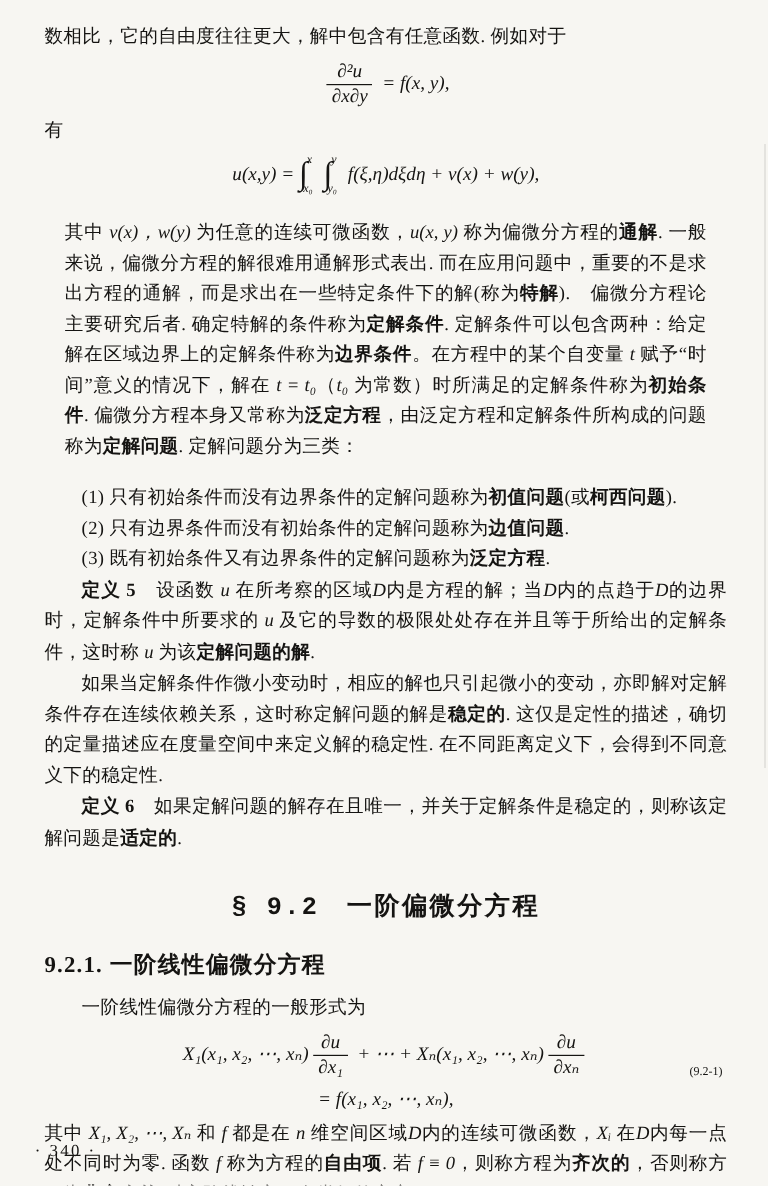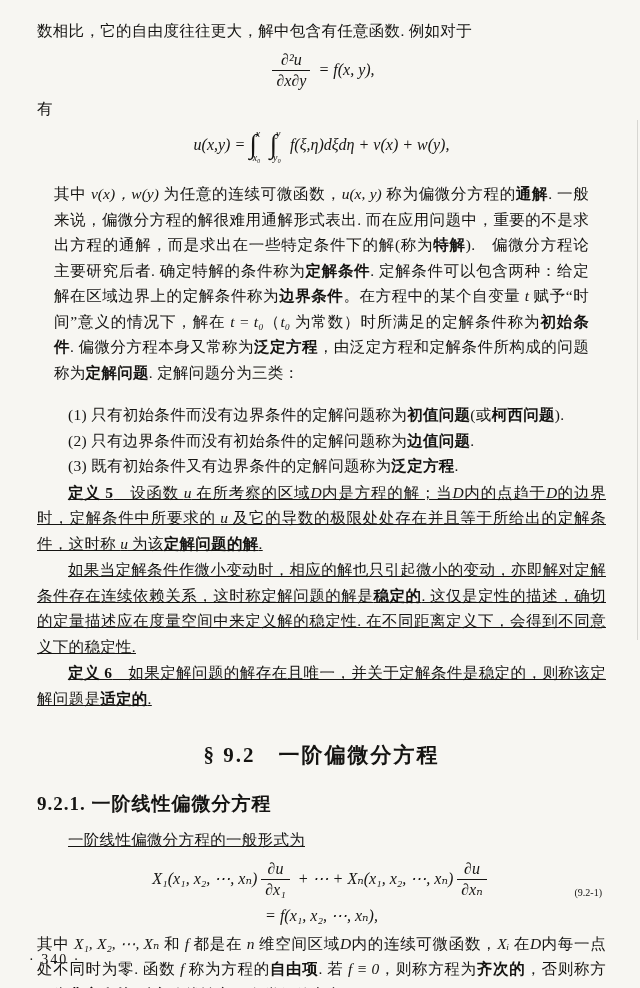--- a/index.html
+++ b/index.html
@@ -18,21 +18,21 @@
     position:relative;
   }
   .bodytext{
     font-size:15.5px;
     line-height:25.5px;
     text-align:justify;
     text-justify:inter-ideograph;
     letter-spacing:.3px;
   }
   .noindent{text-indent:0;}
-  .indent{text-indent:2em;text-decoration:underline;}
+  .indent{text-indent:2em;}
   .run-b{font-weight:bold;}
   .run-m{font-style:italic;font-family:"Liberation Serif","DejaVu Serif",serif;letter-spacing:0;}
   .listblock div{text-indent:2em;}
   
   .formula{
     text-align:center;
     font-style:italic;
     font-size:16px;
     margin:7px 0 6px 0;
     position:relative;
@@ -57,21 +57,21 @@
   .intlim .lt{align-self:flex-start;transform:translateY(1px);}
   .intlim .lb{align-self:flex-start;transform:translate(-3px,-1px);}
   .eqline2{margin-top:6px;}
   .eqno{
     position:absolute;right:4px;top:50%;transform:translateY(-50%);
     font-style:normal;font-size:10px;
   }
   .connector{font-size:15.5px;line-height:25px;margin:2px 0 0 0;}
   .sec-heading{
     text-align:center;font-weight:bold;font-size:21px;
-    margin:30px 0 4px 0;letter-spacing:2px;
+    margin:30px 0 4px 0;letter-spacing:2px;font-family:Liberation Mono, monospace;
   }
   .subsec-heading{
     font-weight:bold;font-size:19px;margin:22px 0 10px 0;letter-spacing:1px;
   }
   .lead{margin:0 0 2px 0;}
   .pagenum{
     position:absolute;left:29px;bottom:20px;
     font-size:14px;letter-spacing:2px;
   }
   .block{margin:17px;}

